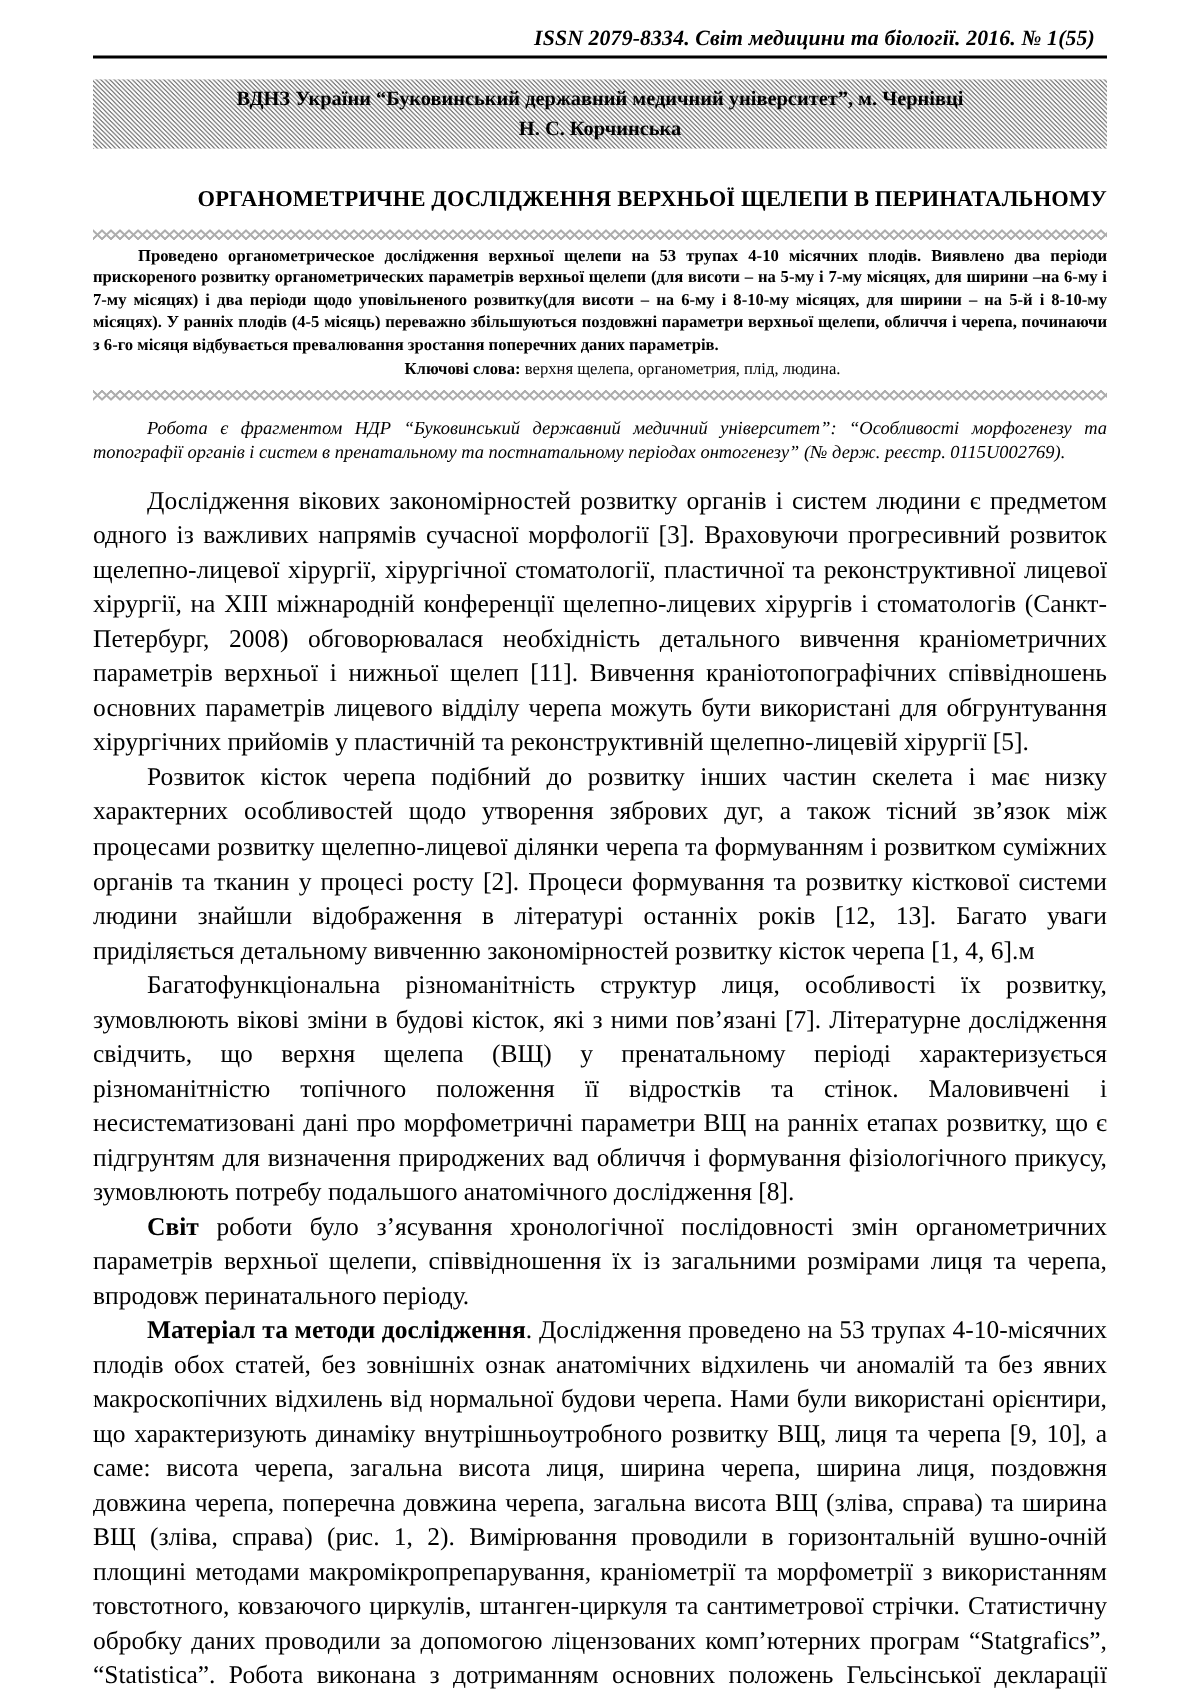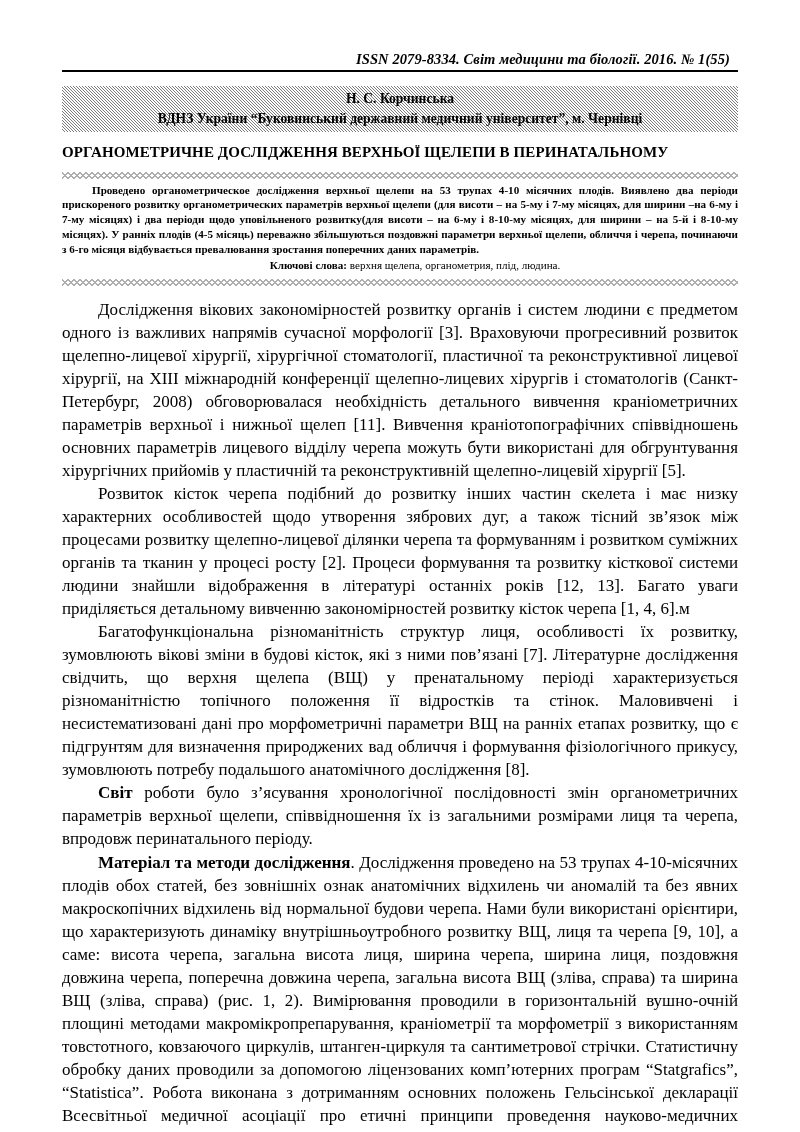--- a/index.html
+++ b/index.html
@@ -19,21 +19,21 @@
   .page {
     position: relative;
     width: 800px;
     height: 1132px;
     box-sizing: border-box;
     padding: 0 62px;
   }
 
   
   .runhead {
-    padding-top: 51px;
+    padding-top: 18px;
     text-align: right;
     font-style: italic;
     font-weight: bold;
     font-size: 14.5px;
     letter-spacing: 0.1px;
     padding-right: 8px;
   }
   .runhead-rule {
     margin-top: 2px;
     border-bottom: 2px solid #000;
@@ -63,22 +63,22 @@
         rgba(255,255,255,0.95) 0px, rgba(255,255,255,0.95) 1px,
         rgba(120,120,120,0.95) 1px, rgba(120,120,120,0.95) 2px);
     background-size: 3px 3px;
   }
   .authorbox span {
     display: block;
   }
 
   
   .title {
-    margin-top: 11px;
-    text-align: left;
+    margin-top: 25px;
+    text-align: right;
     font-weight: bold;
     font-size: 15px;
     line-height: 1.28;
     letter-spacing: 0.1px;
   }
 
   
   .zigzag {
     height: 7px;
     margin: 9px 0 4px 0;
@@ -145,36 +145,37 @@
 </head>
 <body>
 
 <div class="page">
 
   <div class="runhead">ISSN 2079-8334. Світ медицини та біології. 2016. № 1(55)</div>
   <div class="runhead-rule"></div>
 
 
   <div class="authorbox">
+    <span>ВДНЗ України “Буковинський державний медичний університет”, м. Чернівці</span>
     <span>Н. С. Корчинська</span>
-    <span>ВДНЗ України “Буковинський державний медичний університет”, м. Чернівці</span>
   </div>
 
   <div class="title">
     <div>ОРГАНОМЕТРИЧНЕ ДОСЛІДЖЕННЯ ВЕРХНЬОЇ ЩЕЛЕПИ В ПЕРИНАТАЛЬНОМУ</div>
   </div>
 
   <div class="zigzag"></div>
 
   <div class="abstract">Проведено органометрическое дослідження верхньої щелепи на 53 трупах 4-10 місячних плодів. Виявлено два періоди прискореного розвитку органометрических параметрів верхньої щелепи (для висоти – на 5-му і 7-му місяцях, для ширини –на 6-му і 7-му місяцях) і два періоди щодо уповільненого розвитку(для висоти – на 6-му і 8-10-му місяцях, для ширини – на 5-й і 8-10-му місяцях). У ранніх плодів (4-5 місяць) переважно збільшуються поздовжні параметри верхньої щелепи, обличчя і черепа, починаючи з 6-го місяця відбувається превалювання зростання поперечних даних параметрів.</div>
 
   <div class="keywords"><b>Ключові слова:</b> <span>верхня щелепа, органометрия, плід, людина.</span></div>
 
   <div class="zigzag tight"></div>
 
+  <div class="funding">Робота є фрагментом НДР “Буковинський державний медичний університет”: “Особливості морфогенезу та топографії органів і систем в пренатальному та постнатальному періодах онтогенезу” (№ держ. реєстр. 0115U002769).</div>
 
   <div class="body">
     <p><span>Дослідження вікових закономірностей розвитку органів і систем людини є предметом одного із важливих напрямів сучасної морфології [3]. Враховуючи прогресивний розвиток щелепно-лицевої хірургії, хірургічної стоматології, пластичної та реконструктивної лицевої хірургії, на XIII міжнародній конференції щелепно-лицевих хірургів і стоматологів (Санкт-Петербург, 2008) обговорювалася необхідність детального вивчення краніометричних параметрів верхньої і нижньої щелеп [11]. Вивчення краніотопографічних співвідношень основних параметрів лицевого відділу черепа можуть бути використані для обгрунтування хірургічних прийомів у пластичній та реконструктивній щелепно-лицевій хірургії [5].</span></p>
     <p><span>Розвиток кісток черепа подібний до розвитку інших частин скелета і має низку характерних особливостей щодо утворення зябрових дуг, а також тісний зв’язок між процесами розвитку щелепно-лицевої ділянки черепа та формуванням і розвитком суміжних органів та тканин у процесі росту [2]. Процеси формування та розвитку кісткової системи людини знайшли відображення в літературі останніх років [12, 13]. Багато уваги приділяється детальному вивченню закономірностей розвитку кісток черепа [1, 4, 6].м</span></p>
     <p><span>Багатофункціональна різноманітність структур лиця, особливості їх розвитку, зумовлюють вікові зміни в будові кісток, які з ними пов’язані [7]. Літературне дослідження свідчить, що верхня щелепа (ВЩ) у пренатальному періоді характеризується різноманітністю топічного положення її відростків та стінок. Маловивчені і несистематизовані дані про морфометричні параметри ВЩ на ранніх етапах розвитку, що є підгрунтям для визначення природжених вад обличчя і формування фізіологічного прикусу, зумовлюють потребу подальшого анатомічного дослідження [8].</span></p>
     <p><b>Світ</b><span> роботи було з’ясування хронологічної послідовності змін органометричних параметрів верхньої щелепи, співвідношення їх із загальними розмірами лиця та черепа, впродовж перинатального періоду.</span></p>
     <p><b>Матеріал та методи дослідження</b><span>. Дослідження проведено на 53 трупах 4-10-місячних плодів обох статей, без зовнішніх ознак анатомічних відхилень чи аномалій та без явних макроскопічних відхилень від нормальної будови черепа. Нами були використані орієнтири, що характеризують динаміку внутрішньоутробного розвитку ВЩ, лиця та черепа [9, 10], а саме: висота черепа, загальна висота лиця, ширина черепа, ширина лиця, поздовжня довжина черепа, поперечна довжина черепа, загальна висота ВЩ (зліва, справа) та ширина ВЩ (зліва, справа) (рис. 1, 2). Вимірювання проводили в горизонтальній вушно-очній площині методами макромікропрепарування, краніометрії та морфометрії з використанням товстотного, ковзаючого циркулів, штанген-циркуля та сантиметрової стрічки. Статистичну обробку даних проводили за допомогою ліцензованих комп’ютерних програм “Statgrafics”, “Statistica”. Робота виконана з дотриманням основних положень Гельсінської декларації Всесвітньої медичної асоціації про етичні принципи проведення науково-медичних досліджень за участю людини (1964-2000) та наказу МОЗ України від 23.09.2009 р. № 690.</span></p>
     <p><b>Результати дослідження та їх обговорення.</b><span> Формування та розвиток анатомічних структур ВЩ на різних етапах раннього онтогенезу зумовлено різним ступенем їх збільшення, а</span></p>
   </div>
 

